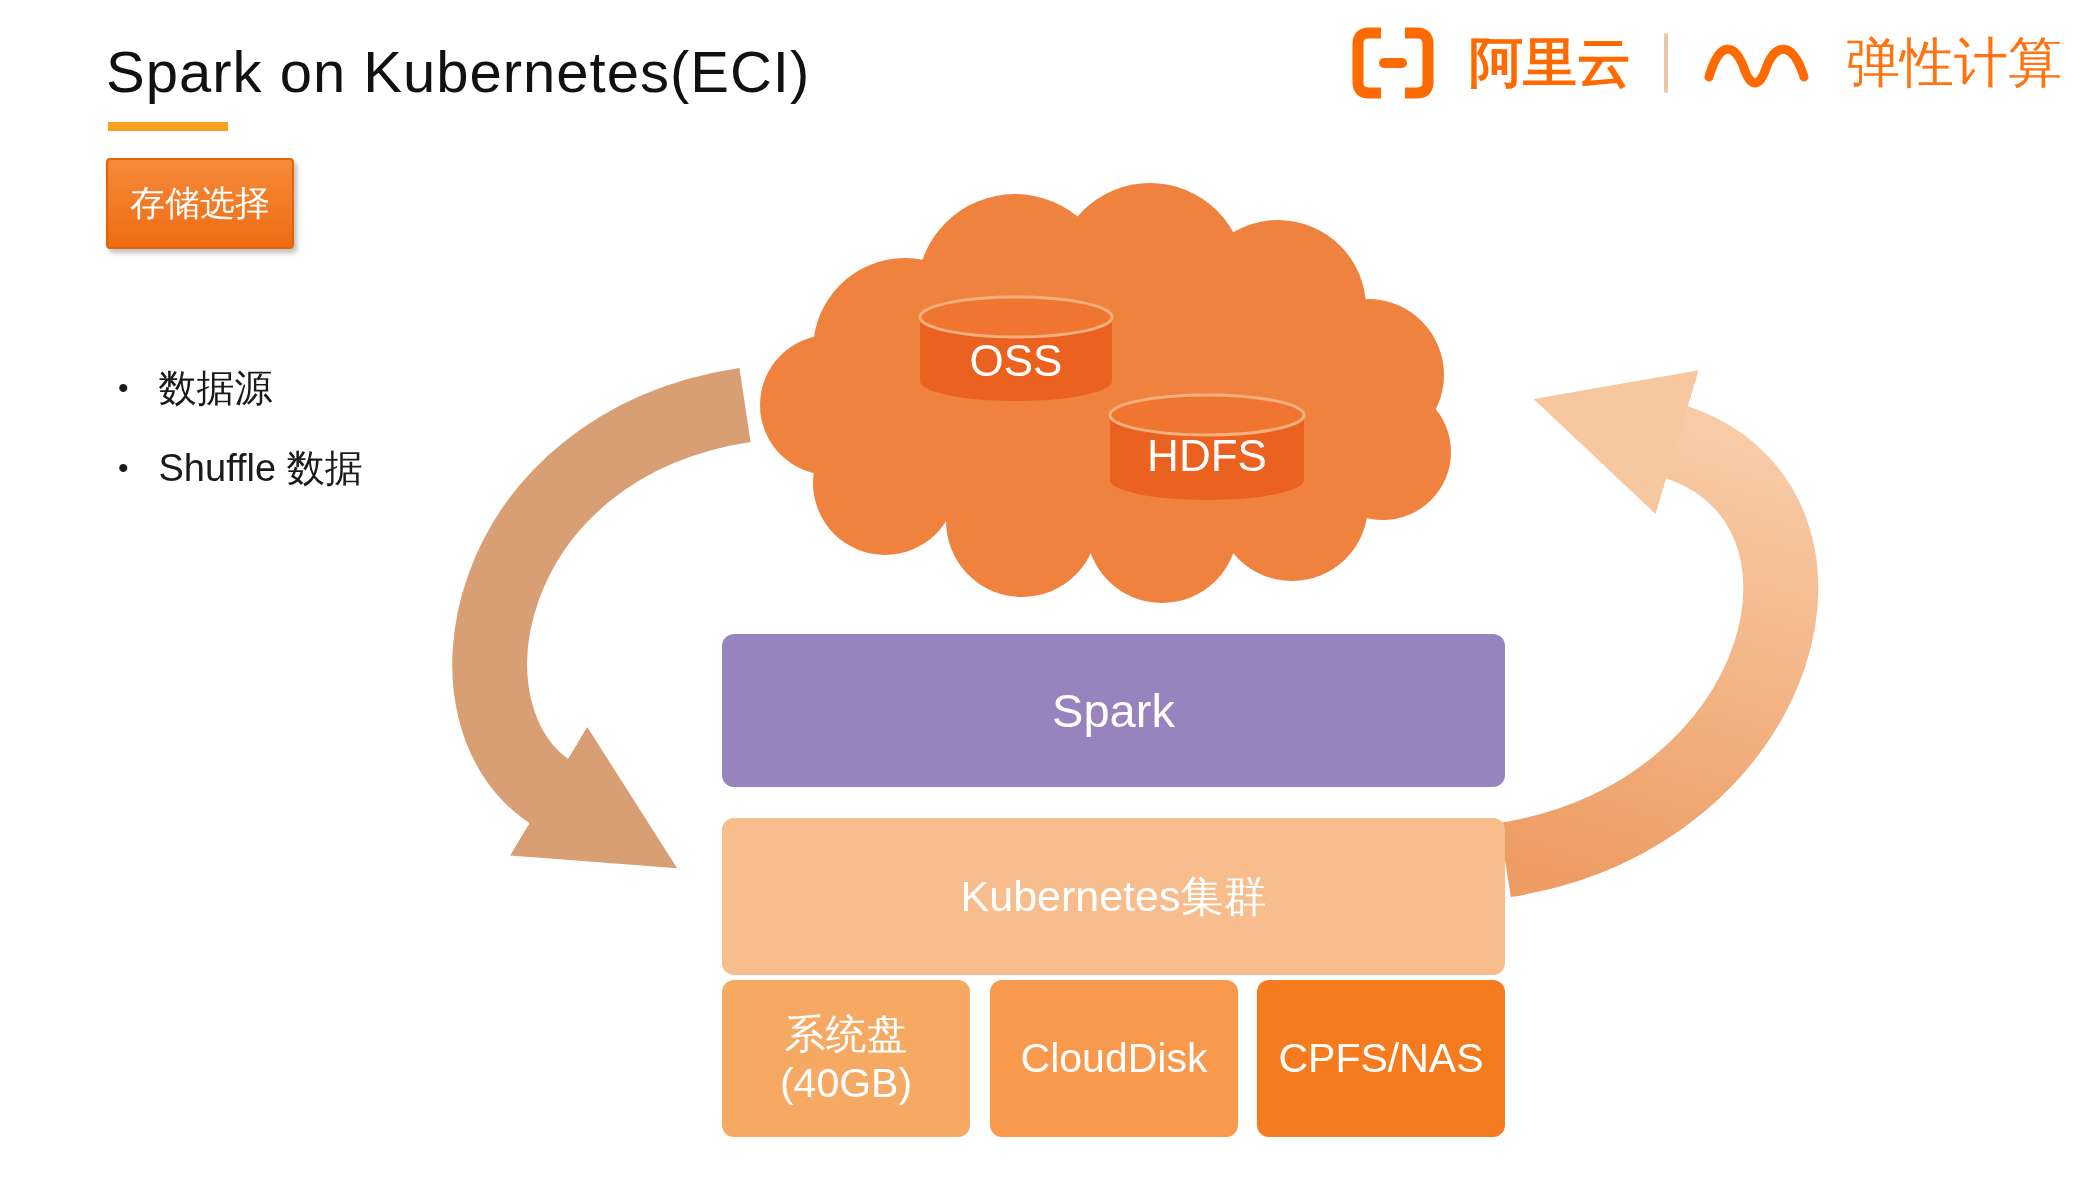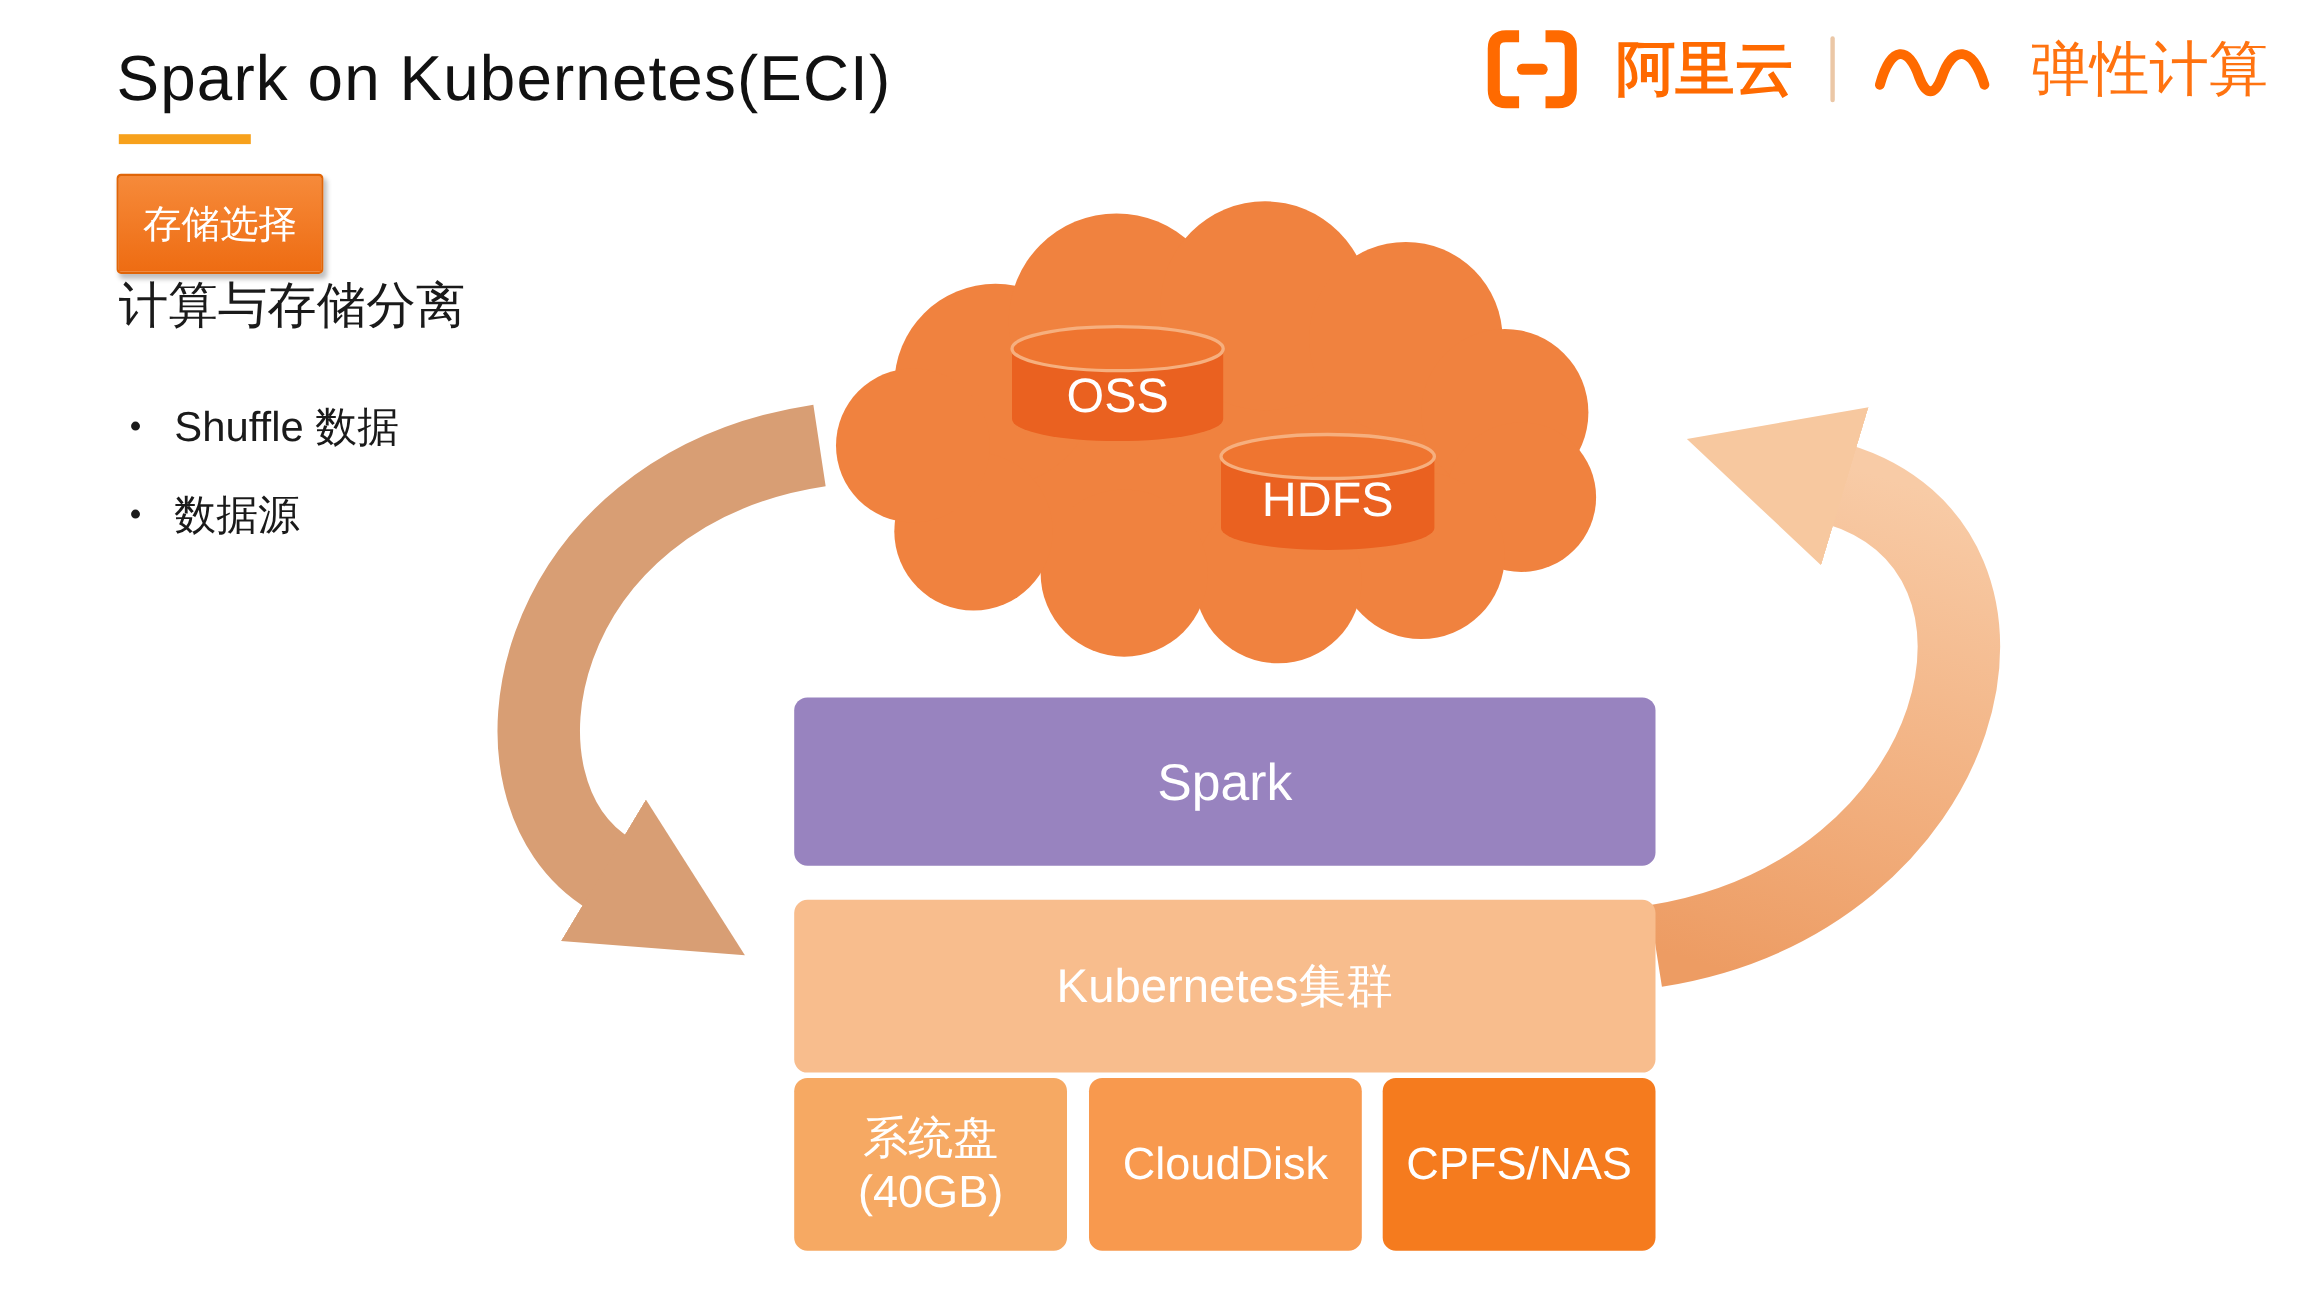--- a/index.html
+++ b/index.html
@@ -122,27 +122,26 @@
     </svg>
     <span class="logo-brand">阿里云</span>
     <div class="logo-divider"></div>
     <svg width="112" height="72" viewBox="0 0 112 72">
       <path d="M 8 50 C 18 14, 34 14, 44 44 C 50 60, 58 60, 64 44 C 74 14, 92 14, 103 50" fill="none" stroke="#FF6A00" stroke-width="9" stroke-linecap="round"></path>
     </svg>
     <span class="logo-product">弹性计算</span>
   </div>
 
   <div class="badge">存储选择</div>
-  <div class="heading">计算与存储分离</div>
   <ul class="bullets">
     <li class="bullet">
-      <span>Shuffle 数据</span>
+      <span>数据源</span>
     </li>
     <li class="bullet">
-      <span>数据源</span>
+      <span>Shuffle 数据</span>
     </li>
   </ul>
 
   <svg class="diagram-svg" width="2096" height="1182" viewBox="0 0 2096 1182">
     <defs>
       <linearGradient id="rightArrowGrad" gradientUnits="userSpaceOnUse" x1="1560" y1="880" x2="1700" y2="430">
         <stop offset="0" stop-color="#ED9C63"></stop>
         <stop offset="1" stop-color="#F8CBA6"></stop>
       </linearGradient>
       <marker id="headLeft" viewBox="0 0 10 10" refX="0.5" refY="5" markerWidth="2" markerHeight="2" orient="auto">

